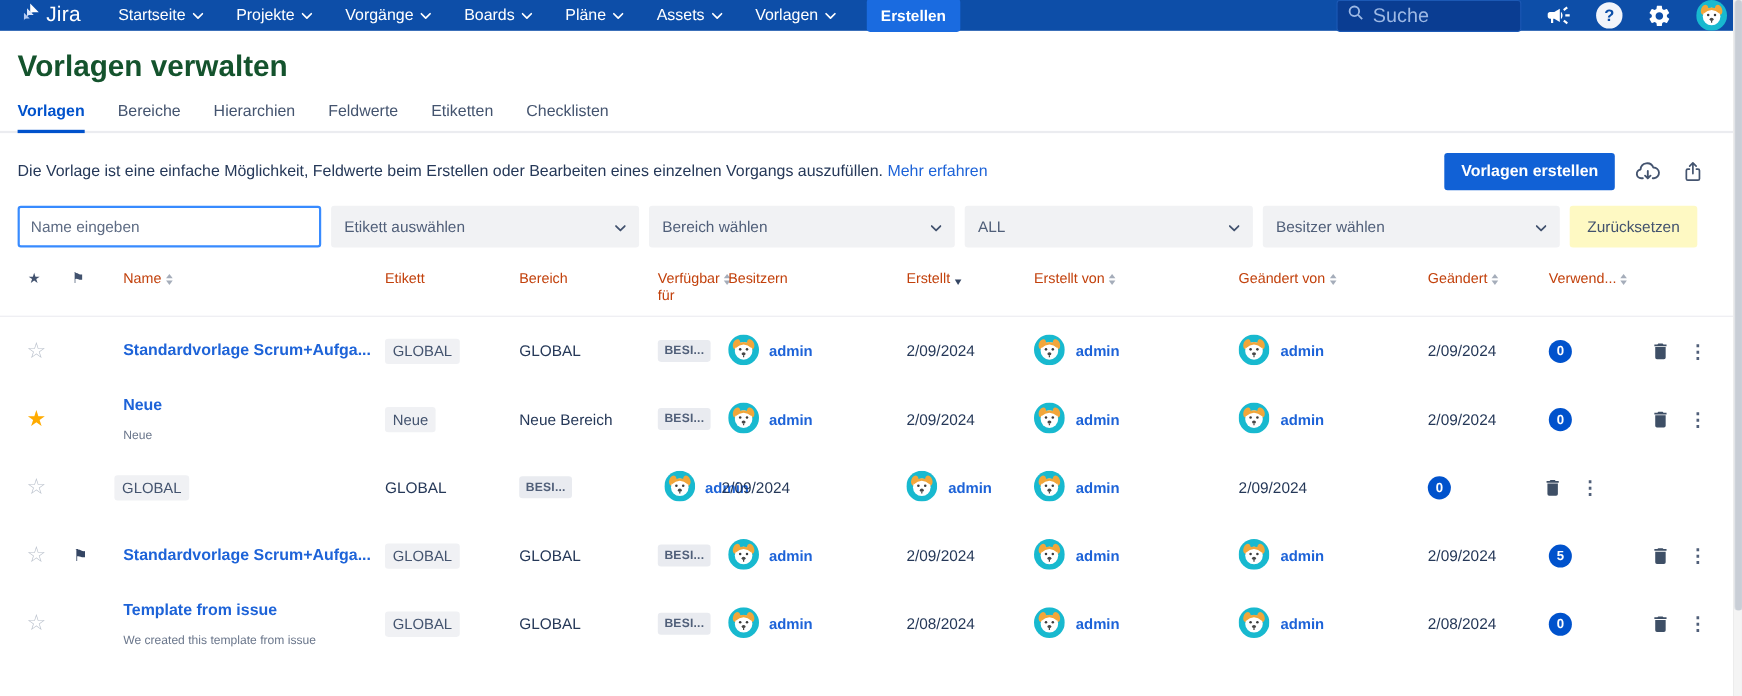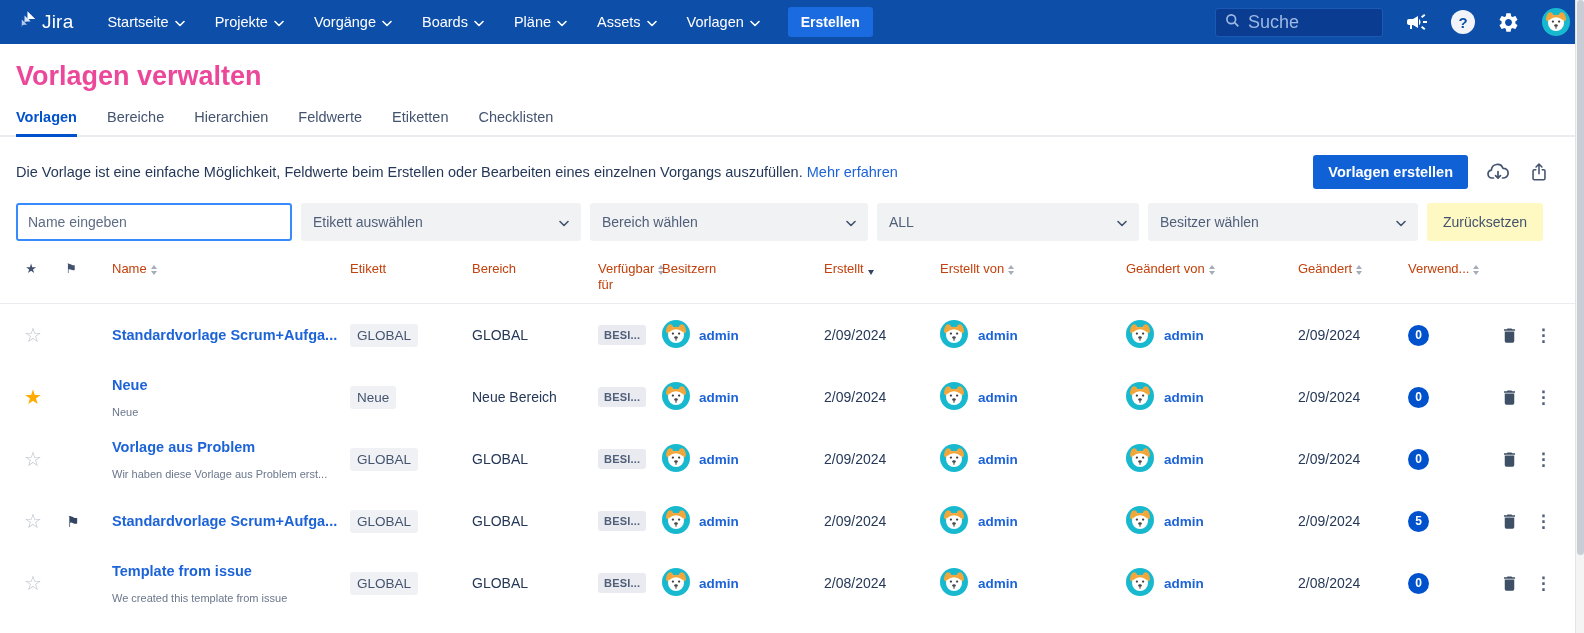--- a/index.html
+++ b/index.html
@@ -1,40 +1,40 @@
 <!DOCTYPE html>
 <html><head>
 <meta charset="utf-8">
 <style>
   * { margin:0; padding:0; box-sizing:border-box; }
   html,body { width:1584px; height:633px; overflow:hidden; background:#fff;
     font-family:"Liberation Sans", sans-serif; color:#253858; }
 
   
-  .nav { height:44px; background:#0d4ea8; display:flex; align-items:center; padding:0 14px 0 16px; }
+  .nav { height:28px; background:#0d4ea8; display:flex; align-items:center; padding:0 14px 0 16px; }
   .nav-logo { display:flex; align-items:center; gap:4px; margin-right:34px; cursor:pointer; }
   .nav-logo .logo-text { color:#fff; font-size:19px; font-weight:500; letter-spacing:.2px; }
   .nav-menu { display:flex; align-items:center; gap:30px; }
   .nav-item { display:flex; align-items:center; gap:6px; color:#ffffff; font-size:14.5px; cursor:pointer; }
   .chev { width:10px; height:7px; }
   .nav-create { margin-left:28px; background:#1a6be0; color:#fff; border:none; border-radius:3px;
     font-family:inherit; font-size:14px; font-weight:700; padding:7px 13px; cursor:pointer; }
   .nav-right { margin-left:auto; display:flex; align-items:center; gap:22px; }
   .nav-search { display:flex; align-items:center; gap:8px; width:168px; height:29px;
     background:#0a3d92; border:1px solid #1c59b5; border-radius:3px; padding:0 9px; }
   .nav-search input { background:transparent; border:none; outline:none; color:#cfe0f7;
     font-family:inherit; font-size:18px; width:110px; }
   .nav-search input::placeholder { color:#9db8e4; }
   .nav-iconbtn { display:flex; align-items:center; justify-content:center; cursor:pointer; }
   .help-circle { width:24px; height:24px; border-radius:50%; background:#f2f4fa; color:#0d4ea8;
     font-weight:700; font-size:15px; display:flex; align-items:center; justify-content:center; }
 
   
   .page-head { padding:17px 16px 0; }
-  .page-title { font-size:27px; font-weight:700; color:#ec4899; }
+  .page-title { font-size:27px; font-weight:700; color:#14532d; }
   .tabs { display:flex; gap:30px; padding:0 16px; margin-top:17px; border-bottom:2px solid #ebecf0; }
   .tab { font-size:14.5px; color:#44546f; padding-bottom:10px; cursor:pointer; position:relative; }
   .tab.active { color:#0052cc; font-weight:700; }
   .tab.active::after { content:""; position:absolute; left:0; right:0; bottom:-2px; height:3px; background:#0052cc; }
 
   
   .desc-row { display:flex; align-items:center; justify-content:space-between; padding:18px 16px 0; }
   .desc-text { font-size:14.5px; color:#253858; }
   .desc-link { color:#1d63d8; cursor:pointer; text-decoration:none; }
   .desc-actions { display:flex; align-items:center; gap:18px; padding-right:18px; }
@@ -451,24 +451,20 @@
         <svg width="19" height="19" viewBox="0 0 24 24" fill="currentColor">
           <path d="M6 19a2 2 0 0 0 2 2h8a2 2 0 0 0 2-2V7H6v12zM19 4h-3.5l-1-1h-5l-1 1H5v2h14V4z"></path>
         </svg>
       </span>
       <span class="act-dots">⋮</span>
     </div>
   </div>
     <div class="grid trow">
     <div class="cell cell-star">☆</div>
     <div class="cell cell-flag"></div>
-    <div class="cell cell-name">
-      <a class="row-link">Vorlage aus Problem</a>
-      <span class="row-sub">Wir haben diese Vorlage aus Problem erst...</span>
-    </div>
     <div class="cell"><span class="tag">GLOBAL</span></div>
     <div class="cell">GLOBAL</div>
     <div class="cell"><span class="tag-avail">BESI...</span></div>
     <div class="cell cell-owner">
       <span class="avatar-slot"><svg width="28" height="28" viewBox="0 0 28 28">
             <circle cx="14" cy="14" r="14" fill="#18b9cf"></circle>
             <ellipse cx="7.6" cy="9" rx="3.2" ry="4.8" fill="#f2a63a" transform="rotate(20 7.6 9)"></ellipse>
             <ellipse cx="20.4" cy="9" rx="3.2" ry="4.8" fill="#f2a63a" transform="rotate(-20 20.4 9)"></ellipse>
             <ellipse cx="14" cy="15" rx="8" ry="8" fill="#fff"></ellipse>
             <path d="M6.6 12.5 Q14 5.8 21.4 12.5 L21.4 9.5 Q14 4.2 6.6 9.5 Z" fill="#f2a63a"></path>

